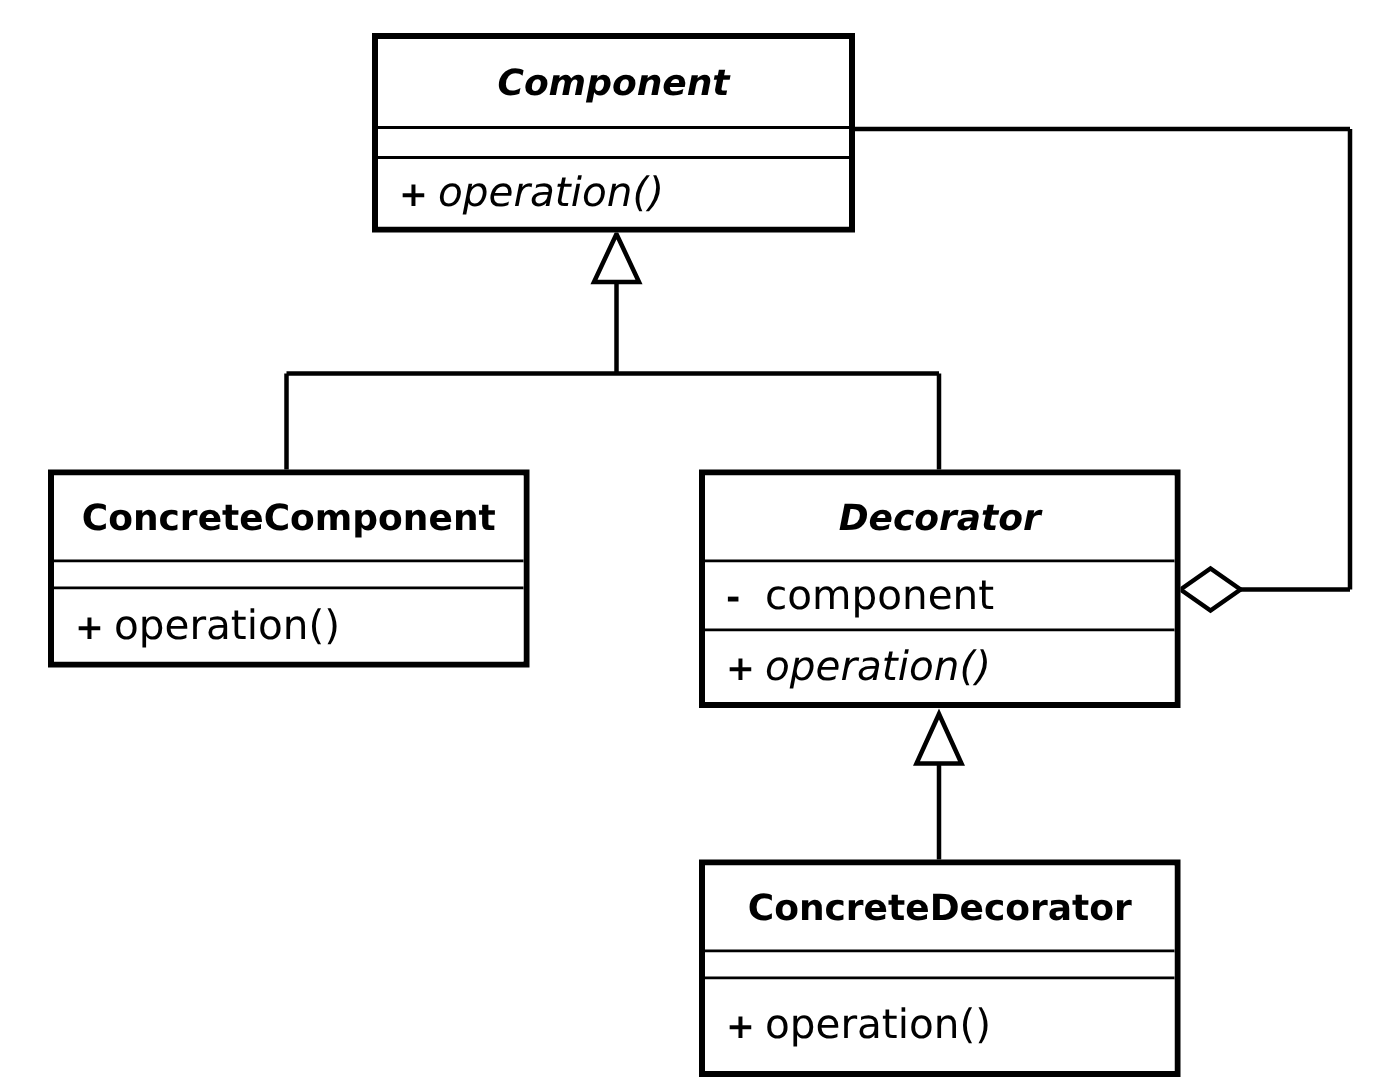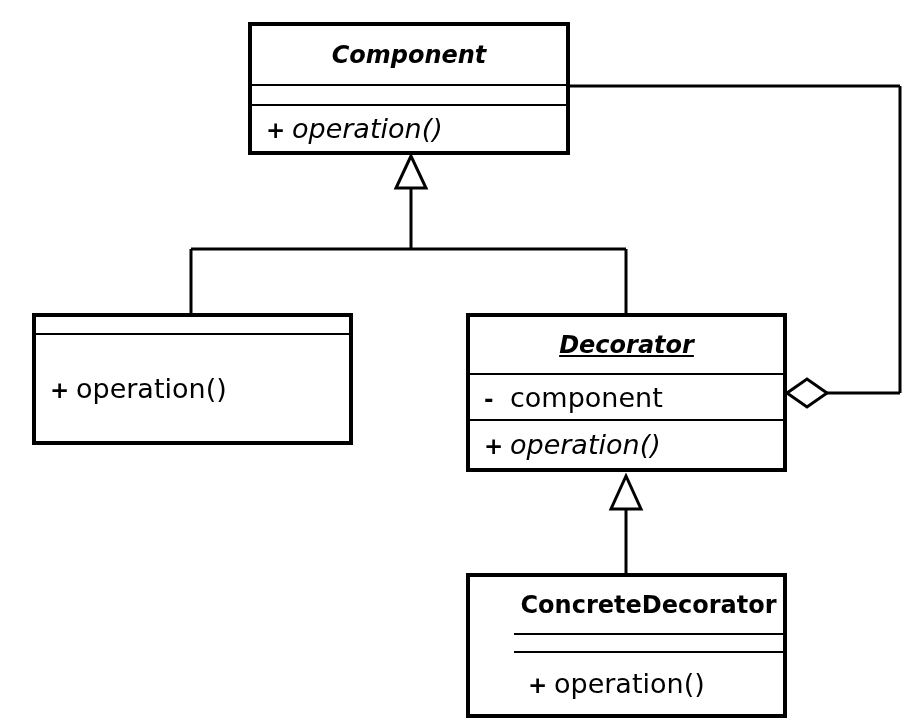--- a/index.html
+++ b/index.html
@@ -133,50 +133,53 @@
     </div>
     <div class="compartment comp-ops" style="flex:1 1 auto;">
       <span class="member">
         <span class="vis">+</span>
         <span class="mname abstract">operation()</span>
       </span>
     </div>
   </div>
 
   <div class="uml-class" style="left:32px; top:313px; width:321px; height:132px;">
+    <div class="compartment comp-name" style="height:58px;">
+      <span class="cls-title">ConcreteComponent</span>
+    </div>
     <div class="compartment comp-attrs" style="height:18px;">
       <span class="empty-row"></span>
     </div>
     <div class="compartment comp-ops" style="flex:1 1 auto;">
       <span class="member">
         <span class="vis">+</span>
         <span class="mname">operation()</span>
       </span>
     </div>
   </div>
 
   <div class="uml-class" style="left:466px; top:313px; width:321px; height:159px;">
-    <div class="compartment comp-name" style="height:58px;text-decoration:underline;">
+    <div class="compartment comp-name" style="height:58px;">
       <span class="cls-title abstract">Decorator</span>
     </div>
     <div class="compartment comp-attrs" style="height:46px;">
       <span class="member">
         <span class="vis">-</span>
         <span class="mname">component</span>
       </span>
     </div>
     <div class="compartment comp-ops" style="flex:1 1 auto;">
       <span class="member">
         <span class="vis">+</span>
         <span class="mname abstract">operation()</span>
       </span>
     </div>
   </div>
 
-  <div class="uml-class" style="left:466px; top:573px; width:321px; height:145px;padding-left:44px;">
+  <div class="uml-class" style="left:466px; top:573px; width:321px; height:145px;">
     <div class="compartment comp-name" style="height:58px;">
       <span class="cls-title">ConcreteDecorator</span>
     </div>
     <div class="compartment comp-attrs" style="height:18px;">
       <span class="empty-row"></span>
     </div>
     <div class="compartment comp-ops" style="flex:1 1 auto;">
       <span class="member">
         <span class="vis">+</span>
         <span class="mname">operation()</span>

